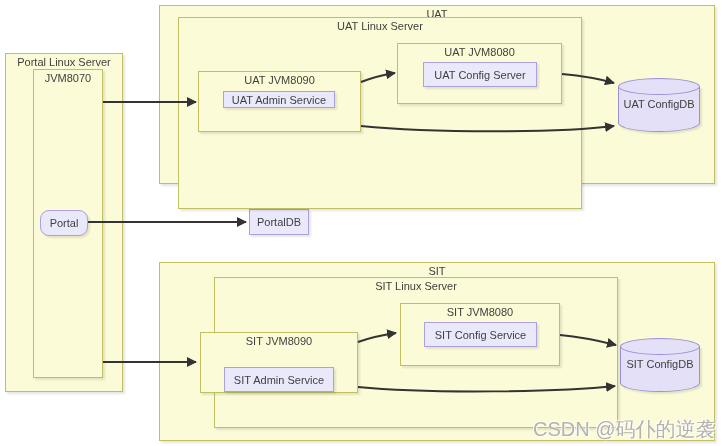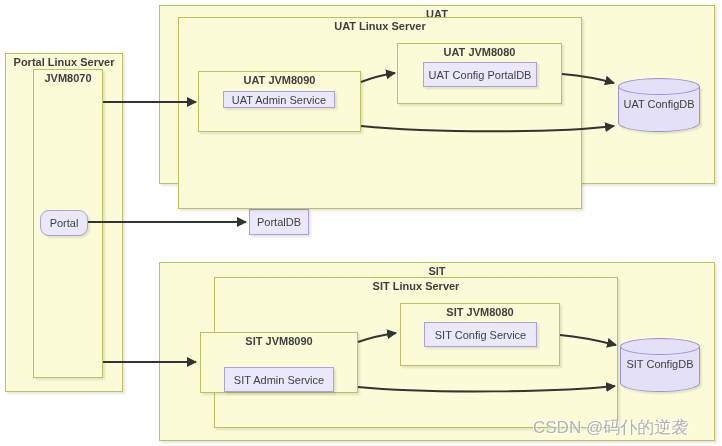--- a/index.html
+++ b/index.html
@@ -25,21 +25,21 @@
   }
   .canvas{position:absolute;left:0;top:0;width:722px;height:446px;}
   .ybox{
     position:absolute;
     background:var(--container-fill);
     border:1px solid var(--container-border);
     box-shadow:2px 2px 2px rgba(0,0,0,0.10);
   }
   .box-label{
     position:absolute;left:0;top:2px;width:100%;
-    text-align:center;white-space:nowrap;line-height:13px;font-weight:bold;
+    text-align:center;white-space:nowrap;line-height:13px;
   }
   .node{
     position:absolute;
     background:var(--node-fill);
     border:1px solid var(--node-border);
     box-shadow:2px 2px 2px rgba(0,0,0,0.10);
     display:flex;align-items:center;justify-content:center;
     white-space:nowrap;
   }
   .cyl{position:absolute;}
@@ -59,21 +59,21 @@
   }
   .cyl-label{
     position:absolute;left:0;right:0;top:20px;
     text-align:center;white-space:nowrap;
   }
   svg.arrows{position:absolute;left:0;top:0;pointer-events:none;}
   svg.arrows path.edge{fill:none;stroke:var(--arrow);stroke-width:2;}
   svg.arrows .head{fill:var(--arrow);}
   .watermark{
     position:absolute;left:533px;top:416px;
-    font-size:17px;color:var(--watermark);
+    font-size:20px;color:var(--watermark);
     text-shadow:1px 1px 0 rgba(255,255,255,.85),-1px -1px 0 rgba(255,255,255,.85);
     white-space:nowrap;
   }
 </style>
 </head>
 <body>
 
 <div class="canvas">
 
   <div class="ybox" style="left:5px;top:53px;width:118px;height:339px;">
@@ -99,21 +99,21 @@
   <div class="ybox" style="left:198px;top:71px;width:163px;height:61px;">
     <div class="box-label">UAT JVM8090</div>
   </div>
   <div class="node" style="left:223px;top:91px;width:112px;height:17px;justify-content:center;">
     <span>UAT Admin Service</span>
   </div>
   <div class="ybox" style="left:397px;top:43px;width:165px;height:61px;">
     <div class="box-label">UAT JVM8080</div>
   </div>
   <div class="node" style="left:423px;top:62px;width:114px;height:25px;">
-    <span>UAT Config PortalDB</span>
+    <span>UAT Config Server</span>
   </div>
   <div class="cyl" style="left:618px;top:78px;width:82px;height:54px;padding-left:32px;">
     <div class="cyl-body"></div>
     <div class="cyl-top"></div>
     <div class="cyl-label">UAT ConfigDB</div>
   </div>
 
   <div class="ybox" style="left:159px;top:262px;width:556px;height:179px;">
     <div class="box-label">SIT</div>
   </div>

